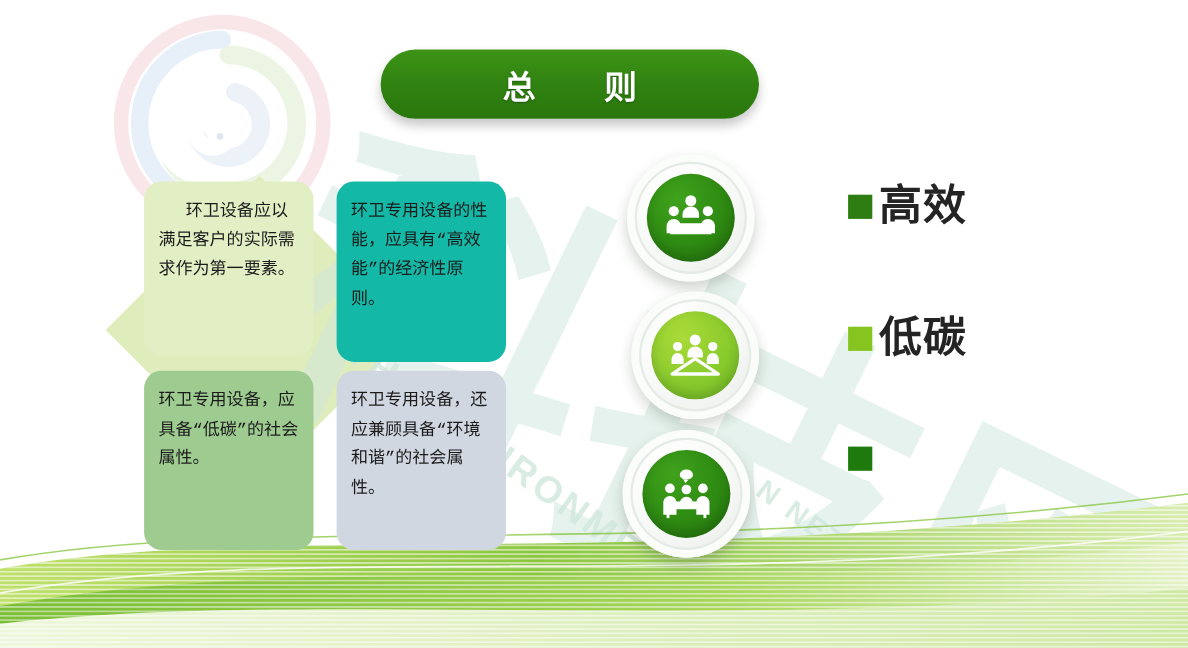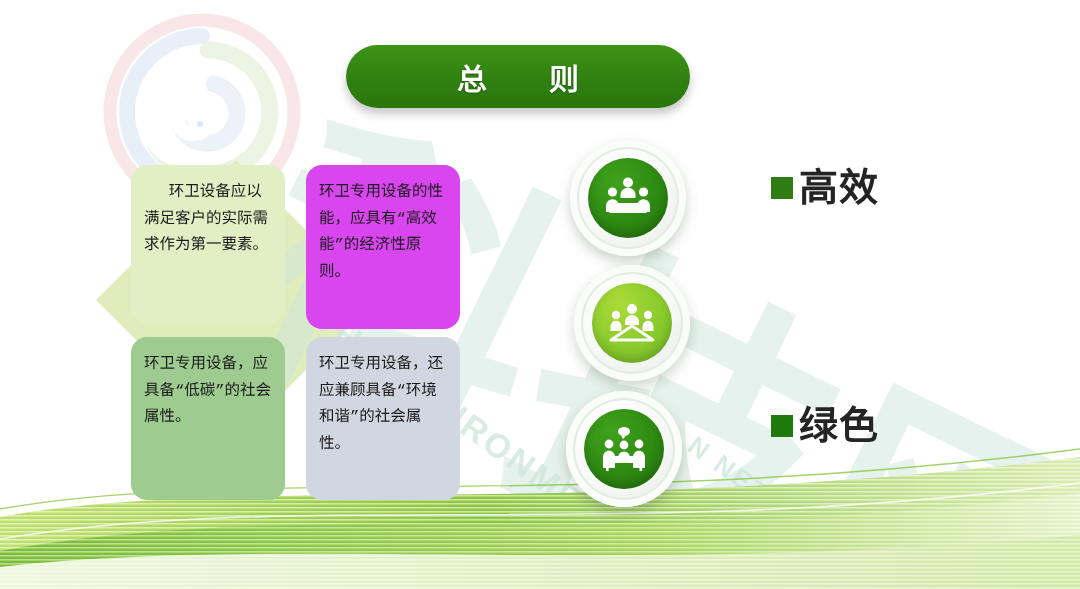--- a/index.html
+++ b/index.html
@@ -226,21 +226,21 @@
   </div>
 
   <div class="title-pill">
     <span>总　则</span>
   </div>
 
   <div class="cards">
     <div class="card card-1" style="background: rgb(226, 239, 196);">
       <div class="t">环卫设备应以满足客户的实际需求作为第一要素。</div>
     </div>
-    <div class="card card-2" style="background: #d946ef;">
+    <div class="card card-2" style="background: #14b8a6;">
       <div class="t">环卫专用设备的性能，应具有“高效能”的经济性原则。</div>
     </div>
     <div class="card card-3" style="background: rgb(158, 203, 144);">
       <div class="t">环卫专用设备，应具备“低碳”的社会属性。</div>
     </div>
     <div class="card card-4" style="background: rgb(209, 215, 224);">
       <div class="t">环卫专用设备，还应兼顾具备“环境和谐”的社会属性。</div>
     </div>
   </div>
 
@@ -297,19 +297,22 @@
         </svg>
       </div>
     </div>
   </div>
 
   <div class="legend">
     <div class="legend-item l1">
       <span class="sq" style="background:#2e7d12;"></span>
       <span class="lbl">高效</span>
     </div>
+    <div class="legend-item l2">
+      <span class="sq" style="background:#86c520;"></span>
+      <span class="lbl">低碳</span>
+    </div>
     <div class="legend-item l3">
       <span class="sq" style="background:#1f7a0e;"></span>
-      <span class="lbl">绿色</span>
     </div>
   </div>
 
 </div>
 
 </body></html>

